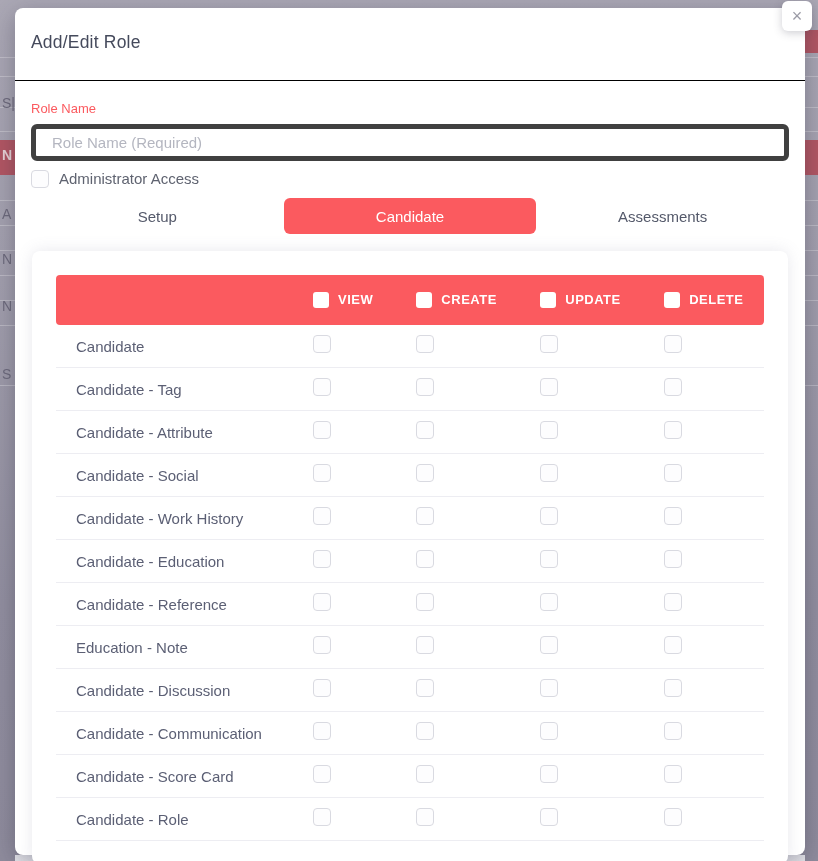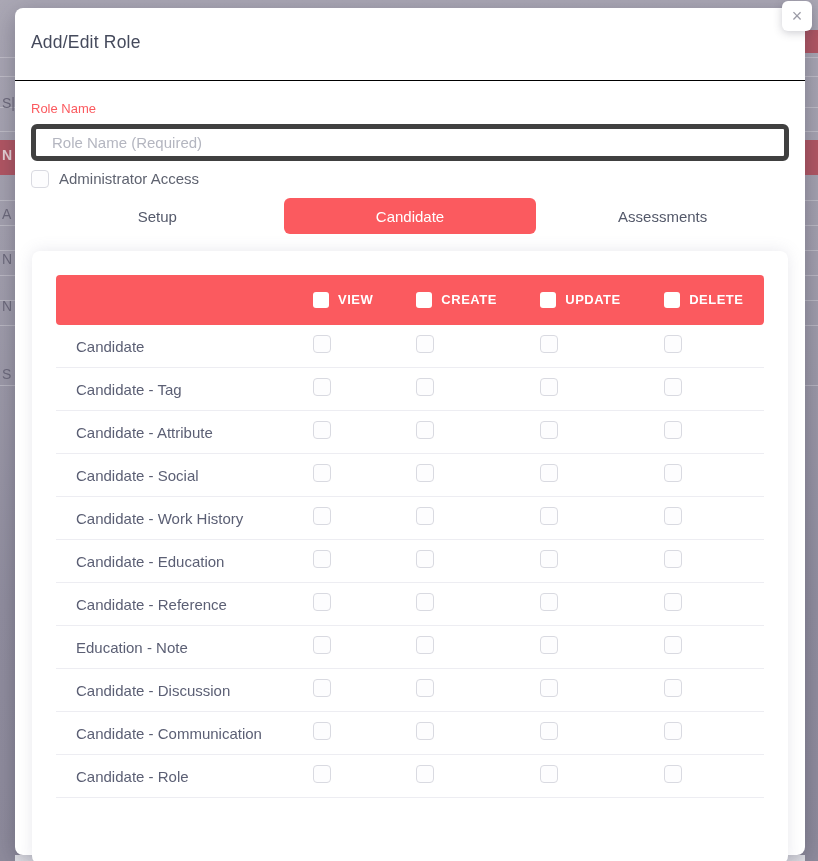--- a/index.html
+++ b/index.html
@@ -227,20 +227,27 @@
   </div>
 
   <div class="perm-grid-row perm-row">
     <div class="perm-row-label">Candidate - Communication</div>
     <div><span class="cbx"></span></div>
     <div><span class="cbx"></span></div>
     <div><span class="cbx"></span></div>
     <div><span class="cbx"></span></div>
   </div>
 
+  <div class="perm-grid-row perm-row">
+    <div class="perm-row-label">Candidate - Score Card</div>
+    <div><span class="cbx"></span></div>
+    <div><span class="cbx"></span></div>
+    <div><span class="cbx"></span></div>
+    <div><span class="cbx"></span></div>
+  </div>
 
   <div class="perm-grid-row perm-row">
     <div class="perm-row-label">Candidate - Role</div>
     <div><span class="cbx"></span></div>
     <div><span class="cbx"></span></div>
     <div><span class="cbx"></span></div>
     <div><span class="cbx"></span></div>
   </div>
 </div>
       <div class="spacer"></div>

